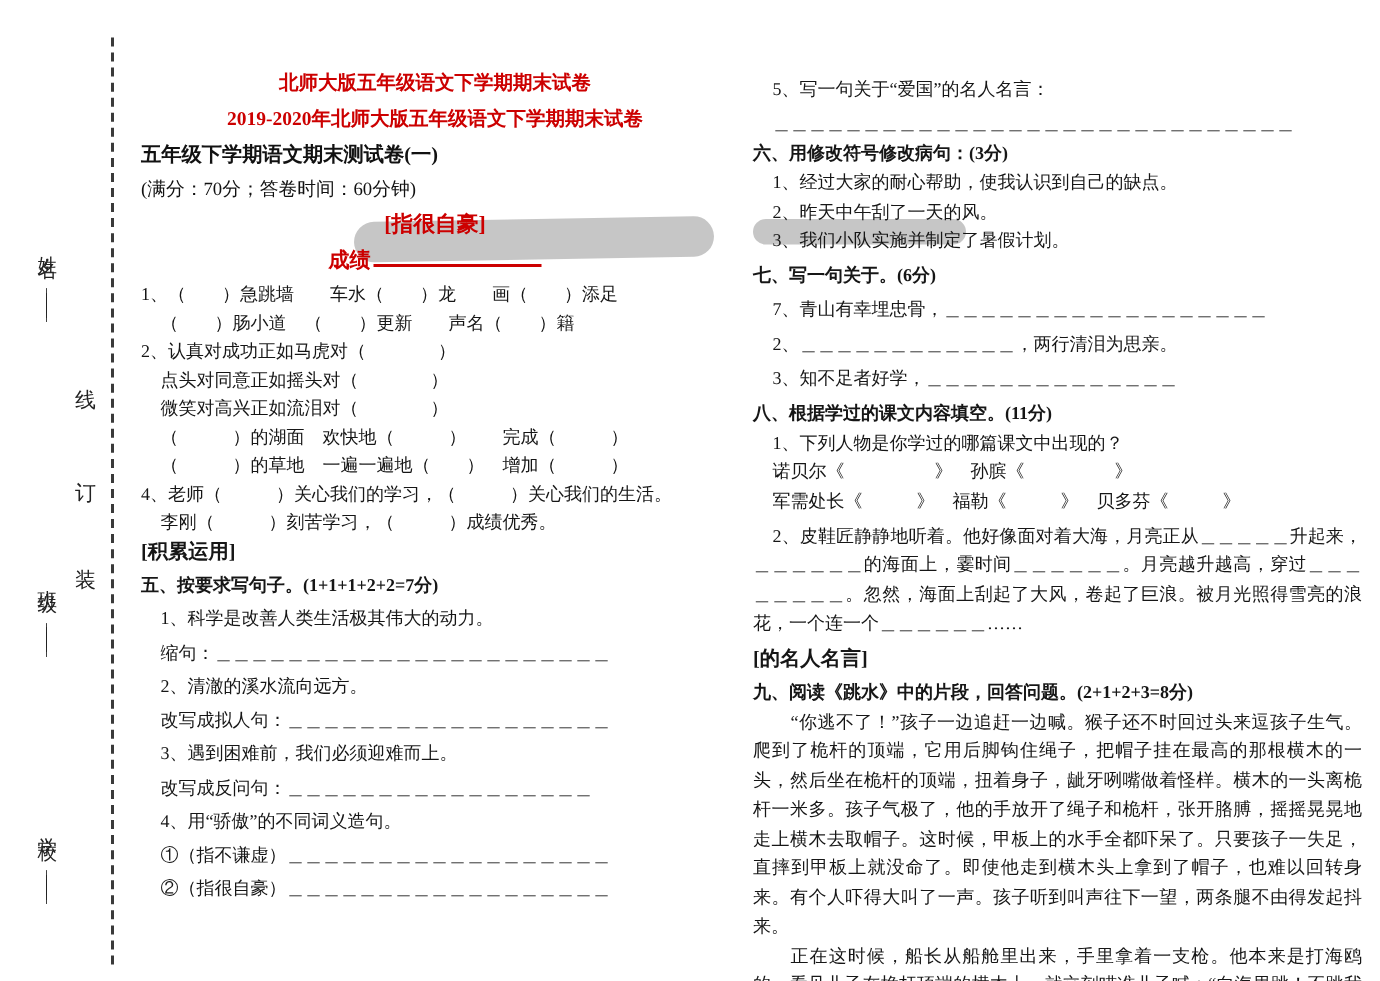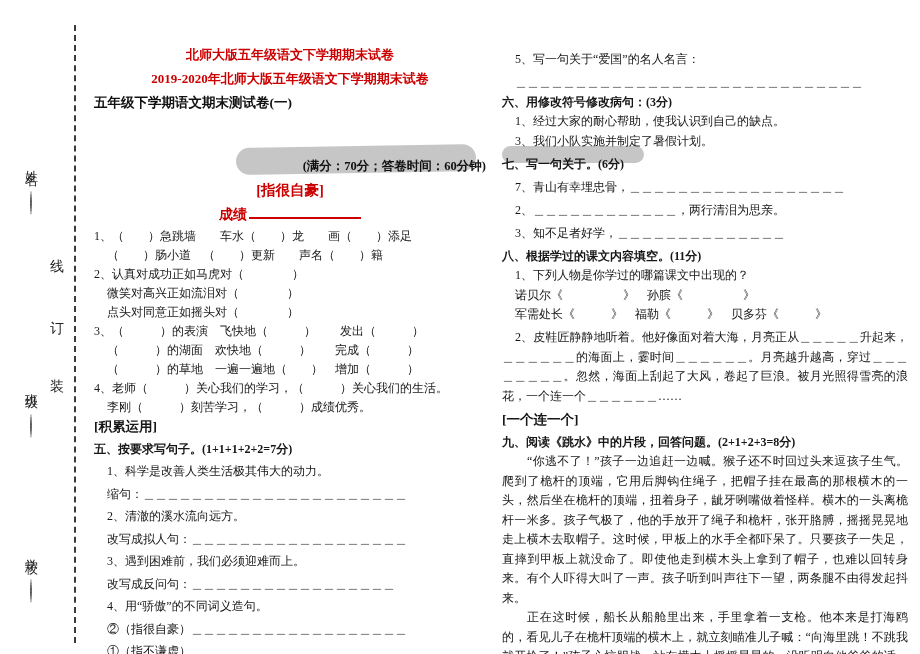--- a/index.html
+++ b/index.html
@@ -22,21 +22,21 @@
   .dashline { position:absolute; left:74px; top:25px; height:618px; border-left:2px dashed #3a3a3a; }
 
   
   .col { position:absolute; }
   .col-left { left:94px; top:43px; width:392px; }
   .col-right { left:502px; top:50px; width:406px; }
 
   
   .t1 { color:var(--accent,#cc0000); font-weight:700; font-size:13px; line-height:24px; text-align:center; }
   .t3 { color:#111; font-weight:700; font-size:13.5px; line-height:24px; text-align:left; }
-  .t4 { color:#111; font-weight:700; font-size:12.5px; line-height:22px; text-align:right;margin-top:40px; }
+  .t4 { color:#111; font-weight:400; font-size:12.5px; line-height:22px; text-align:left; }
   .t5 { color:var(--accent,#cc0000); font-weight:700; font-size:14.5px; line-height:26px; text-align:center; position:relative; }
   .score { text-align:center; line-height:24px; color:var(--accent,#cc0000); font-weight:700; font-size:14px; }
   .score-line { display:inline-block; width:112px; height:13px; border-bottom:2px solid var(--accent,#cc0000); margin-left:2px; vertical-align:baseline; }
 
   
   .line { font-size:12px; line-height:19px; white-space:pre-wrap; color:#161616; }
   .col-right .line { line-height:19.5px; }
   .ind { padding-left:13px; }
   .bold { font-weight:700; }
   .sec { font-size:13.5px; }
@@ -67,58 +67,58 @@
     <div class="t4">(满分：70分；答卷时间：60分钟)</div>
     <div class="t5">[指很自豪]</div>
     <div class="score">
       <span>成绩</span><span class="score-line"></span>
     </div>
     <div class="lines">
 
     <div class="line">1、（　　）急跳墙　　车水（　　）龙　　画（　　）添足</div>
         <div class="line ind">（　　）肠小道　（　　）更新　　声名（　　）籍</div>
         <div class="line">2、认真对成功正如马虎对（　　　　）</div>
+        <div class="line ind">点头对同意正如摇头对（　　　　）</div>
         <div class="line ind">微笑对高兴正如流泪对（　　　　）</div>
-        <div class="line ind">点头对同意正如摇头对（　　　　）</div>
-        <div class="line">3、（　　　）的表演　飞快地（　　　）　　发出（　　　）</div>
         <div class="line ind">（　　　）的湖面　欢快地（　　　）　　完成（　　　）</div>
         <div class="line ind">（　　　）的草地　一遍一遍地（　　）　增加（　　　）</div>
         <div class="line">4、老师（　　　）关心我们的学习，（　　　）关心我们的生活。</div>
         <div class="line ind">李刚（　　　）刻苦学习，（　　　）成绩优秀。</div>
         <div class="line bold sec">[积累运用]</div>
         <div class="line bold sp">五、按要求写句子。(1+1+1+2+2=7分)</div>
         <div class="line ind sp">1、科学是改善人类生活极其伟大的动力。</div>
         <div class="line ind sp">缩句：＿＿＿＿＿＿＿＿＿＿＿＿＿＿＿＿＿＿＿＿＿＿</div>
         <div class="line ind sp">2、清澈的溪水流向远方。</div>
         <div class="line ind sp">改写成拟人句：＿＿＿＿＿＿＿＿＿＿＿＿＿＿＿＿＿＿</div>
         <div class="line ind sp">3、遇到困难前，我们必须迎难而上。</div>
         <div class="line ind sp">改写成反问句：＿＿＿＿＿＿＿＿＿＿＿＿＿＿＿＿＿</div>
         <div class="line ind sp">4、用“骄傲”的不同词义造句。</div>
+        <div class="line ind sp">①（指不谦虚）＿＿＿＿＿＿＿＿＿＿＿＿＿＿＿＿＿＿</div>
         <div class="line ind sp">②（指很自豪）＿＿＿＿＿＿＿＿＿＿＿＿＿＿＿＿＿＿</div>
-        <div class="line ind sp">①（指不谦虚）＿＿＿＿＿＿＿＿＿＿＿＿＿＿＿＿＿＿</div>
       </div>
   </div>
 
   <div class="col col-right">
     <div class="lines">
 
     <div class="line ind">5、写一句关于“爱国”的名人名言：</div>
         <div class="line ind sp">＿＿＿＿＿＿＿＿＿＿＿＿＿＿＿＿＿＿＿＿＿＿＿＿＿＿＿＿＿</div>
         <div class="line bold">六、用修改符号修改病句：(3分)</div>
         <div class="line ind">1、经过大家的耐心帮助，使我认识到自己的缺点。</div>
+        <div class="line ind">2、昨天中午刮了一天的风。</div>
         <div class="line ind">3、我们小队实施并制定了暑假计划。</div>
         <div class="line bold sp">七、写一句关于。(6分)</div>
         <div class="line ind sp">7、青山有幸埋忠骨，＿＿＿＿＿＿＿＿＿＿＿＿＿＿＿＿＿＿</div>
         <div class="line ind sp">2、＿＿＿＿＿＿＿＿＿＿＿＿，两行清泪为思亲。</div>
         <div class="line ind sp">3、知不足者好学，＿＿＿＿＿＿＿＿＿＿＿＿＿＿</div>
         <div class="line bold sp">八、根据学过的课文内容填空。(11分)</div>
         <div class="line ind">1、下列人物是你学过的哪篇课文中出现的？</div>
         <div class="line ind">诺贝尔《　　　　　》　孙膑《　　　　　》</div>
         <div class="line ind">军需处长《　　　》　福勒《　　　》　贝多芬《　　　》</div>
         <div class="line para sp">2、皮鞋匠静静地听着。他好像面对着大海，月亮正从＿＿＿＿＿升起来，＿＿＿＿＿＿的海面上，霎时间＿＿＿＿＿＿。月亮越升越高，穿过＿＿＿＿＿＿＿＿。忽然，海面上刮起了大风，卷起了巨浪。被月光照得雪亮的浪花，一个连一个＿＿＿＿＿＿……</div>
-        <div class="line bold sec sp">[一个连一个]</div>
+        <div class="line bold sec sp">[的名人名言]</div>
         <div class="line bold sp">九、阅读《跳水》中的片段，回答问题。(2+1+2+3=8分)</div>
         <div class="line story sp">“你逃不了！”孩子一边追赶一边喊。猴子还不时回过头来逗孩子生气。爬到了桅杆的顶端，它用后脚钩住绳子，把帽子挂在最高的那根横木的一头，然后坐在桅杆的顶端，扭着身子，龇牙咧嘴做着怪样。横木的一头离桅杆一米多。孩子气极了，他的手放开了绳子和桅杆，张开胳膊，摇摇晃晃地走上横木去取帽子。这时候，甲板上的水手全都吓呆了。只要孩子一失足，直摔到甲板上就没命了。即使他走到横木头上拿到了帽子，也难以回转身来。有个人吓得大叫了一声。孩子听到叫声往下一望，两条腿不由得发起抖来。</div>
         <div class="line story">正在这时候，船长从船舱里出来，手里拿着一支枪。他本来是打海鸥的，看见儿子在桅杆顶端的横木上，就立刻瞄准儿子喊：“向海里跳！不跳我就开枪了！”孩子心惊胆战，站在横木上摇摇晃晃的，没听明白他爸爸的话，船长又喊：“</div>
       </div>
   </div>
 
 </div>
 
 </body></html>

